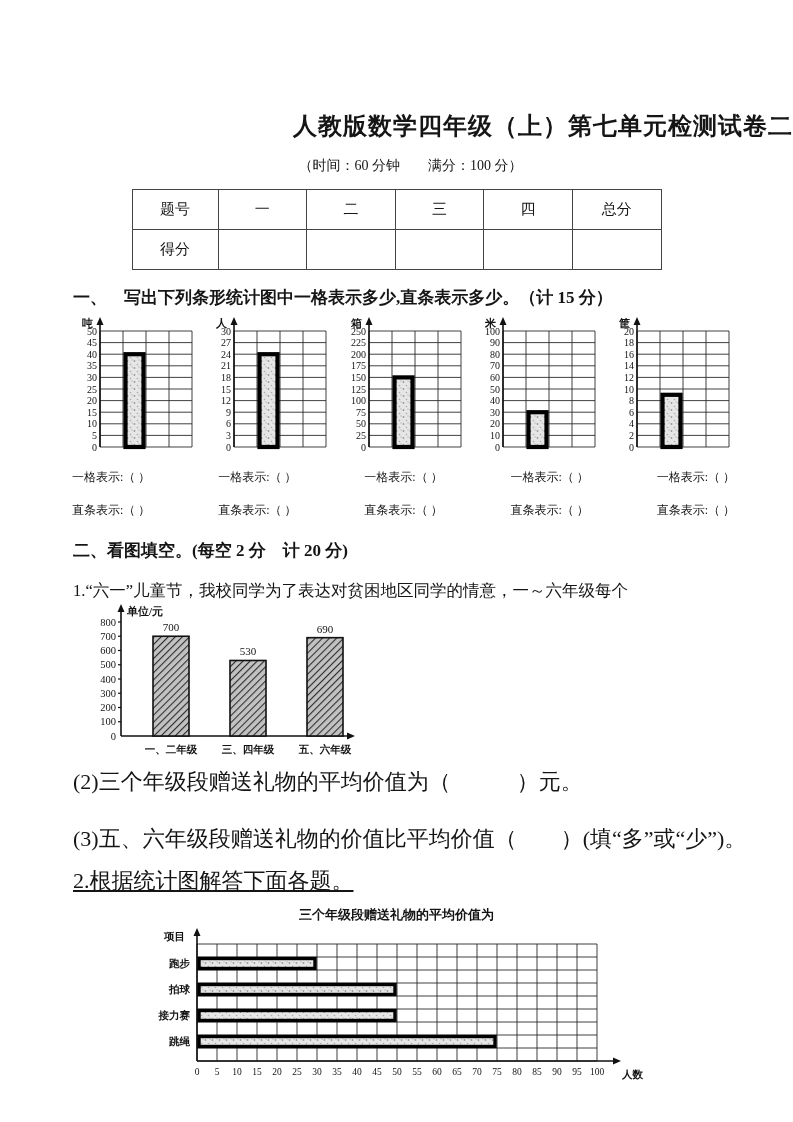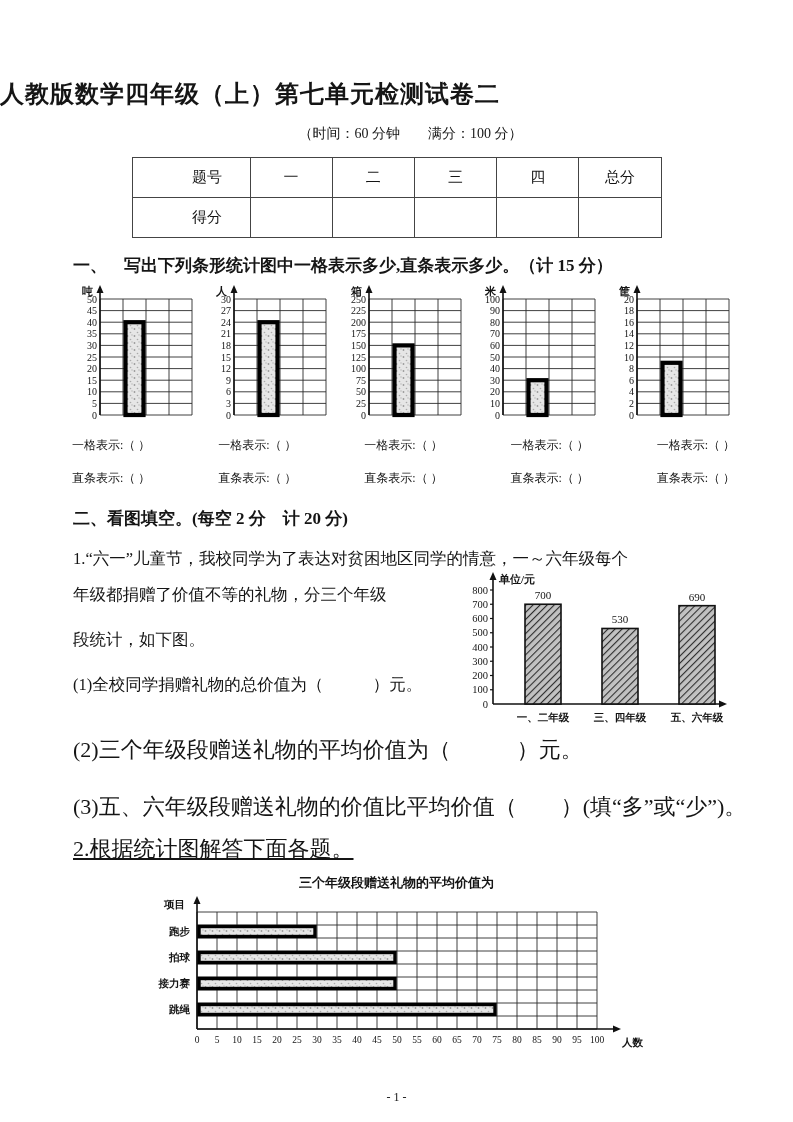--- a/index.html
+++ b/index.html
@@ -1,25 +1,25 @@
 <!DOCTYPE html>
 <html><head>
 <meta charset="utf-8">
 <style>
   html,body{margin:0;padding:0;background:#888;}
   .page{
     width:793px;height:1122px;margin:0 auto;background:#ffffff;
     font-family:"Liberation Serif","DejaVu Serif",serif;color:#151515;
     position:relative;overflow:hidden;
   }
-  .title{padding-top:78px;text-align:left;font-size:24px;font-weight:bold;letter-spacing:1px;}
+  .title{padding-top:110px;text-align:right;font-size:24px;font-weight:bold;letter-spacing:1px;}
   .subtitle{margin-top:15px;text-align:center;font-size:14px;padding-left:28px;}
   table.score{margin:14px auto 0;border-collapse:collapse;width:530px;table-layout:fixed;}
   table.score td{border:1.6px solid #444;height:39px;text-align:center;font-size:15px;padding:0;}
-  table.score td:first-child{width:85px;padding-left:32px;}
+  table.score td:first-child{width:85px;}
   .sec-heading{margin:16px 60px 0 73px;font-size:17px;font-weight:bold;}
   .minis{margin:8px 58px 0 70px;display:flex;justify-content:space-between;}
   .ansrow{margin:10px 58px 0 72px;display:flex;justify-content:space-between;font-size:12px;}
   .ansrow:last-of-type{margin-top:0;}
   .ansrow.r2{margin-top:16px;}
   .bodyline{margin:18px 58px 0 73px;font-size:16.5px;}
   .q1flex{margin:2px 58px 0 73px;display:flex;}
   .q1left{width:372px;}
   .q1left p{margin:0;font-size:16.5px;line-height:45px;}
   .itemline{margin:6px 40px 0 73px;font-size:22px;line-height:34px;}
@@ -255,25 +255,20 @@
     <span>直条表示:（ ）</span>
     <span>直条表示:（ ）</span>
     <span>直条表示:（ ）</span>
   </div>
 
   <div class="sec-heading" style="margin-top:20px;">二、看图填空。(每空 2 分　计 20 分)</div>
 
   <div class="bodyline">1.“六一”儿童节，我校同学为了表达对贫困地区同学的情意，一～六年级每个</div>
 
   <div class="q1flex">
-    <div class="q1left">
-      <p>年级都捐赠了价值不等的礼物，分三个年级</p>
-      <p>段统计，如下图。</p>
-      <p>(1)全校同学捐赠礼物的总价值为（　　　）元。</p>
-    </div>
     <svg width="290" height="155" viewBox="0 0 290 155">
         <line x1="48" y1="4" x2="48" y2="132" stroke="#111" stroke-width="1.6"></line>
         <polygon points="48,0 44.5,8 51.5,8" fill="#111"></polygon>
         <text x="54" y="11" font-size="11" text-anchor="start" fill="#141414" font-weight="bold">单位/元</text>
         <line x1="48" y1="132" x2="274" y2="132" stroke="#111" stroke-width="1.6"></line>
         <polygon points="282,132 274,128.5 274,135.5" fill="#111"></polygon>
         <text x="43" y="21.500000000000014" font-size="10.5" text-anchor="end" fill="#141414">800</text>
         <line x1="45" y1="18.000000000000014" x2="48" y2="18.000000000000014" stroke="#111" stroke-width="1.2"></line>
         <text x="43" y="35.750000000000014" font-size="10.5" text-anchor="end" fill="#141414">700</text>
         <line x1="45" y1="32.250000000000014" x2="48" y2="32.250000000000014" stroke="#111" stroke-width="1.2"></line>

